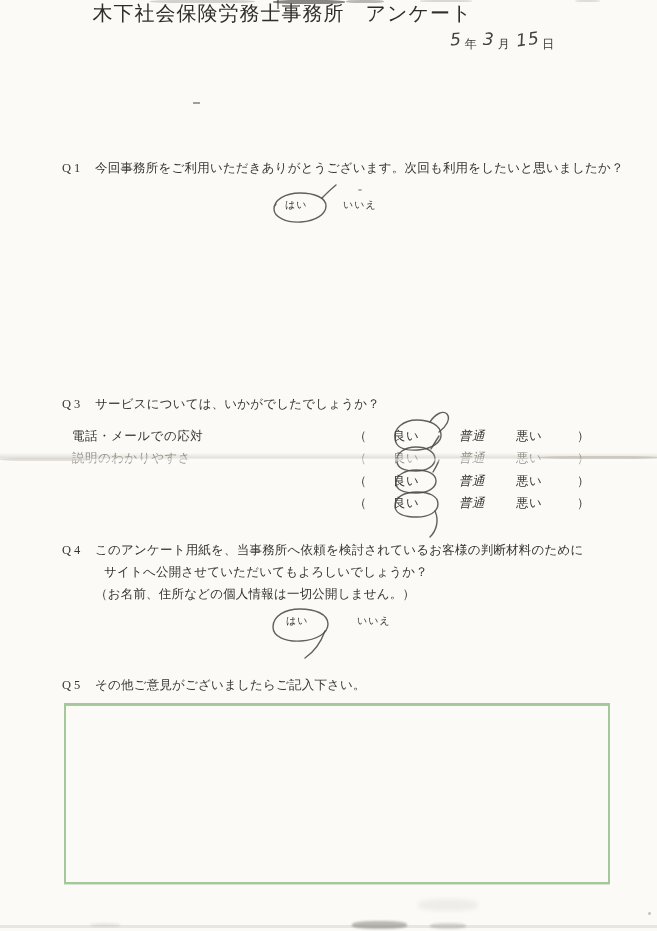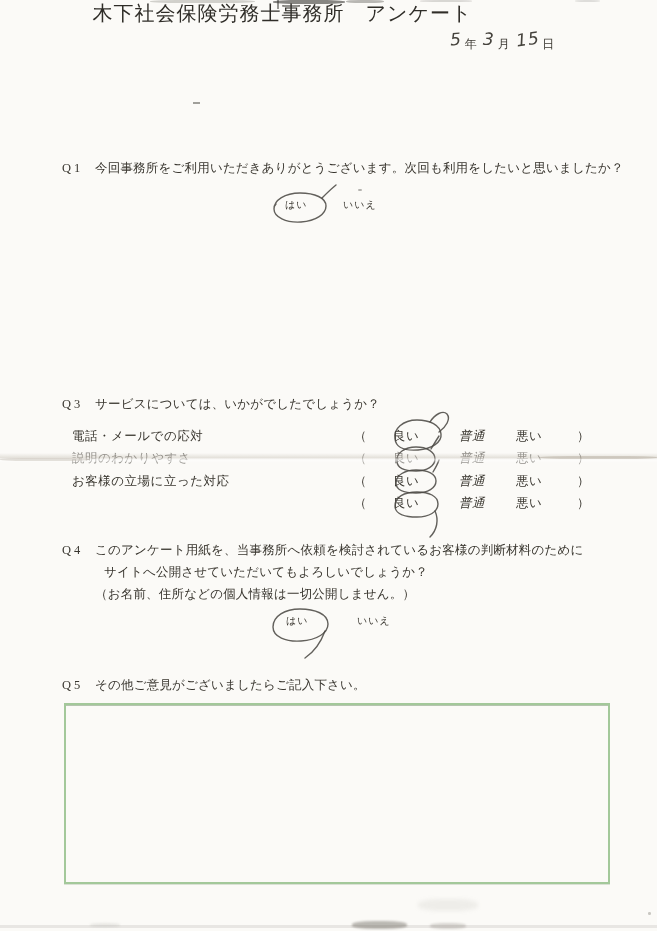--- a/index.html
+++ b/index.html
@@ -113,21 +113,20 @@
   </div>
   <div class="q3-row faded" style="top:450px;">
     <span class="c-label">説明のわかりやすさ</span>
     <span class="c-po">（</span>
     <span class="c-good">良い</span>
     <span class="c-normal">普通</span>
     <span class="c-bad">悪い</span>
     <span class="c-pc">）</span>
   </div>
   <div class="q3-row" style="top:473px;">
-    <span class="c-label">お客様の立場に立った対応</span>
     <span class="c-po">（</span>
     <span class="c-good">良い</span>
     <span class="c-normal">普通</span>
     <span class="c-bad">悪い</span>
     <span class="c-pc">）</span>
   </div>
   <div class="q3-row" style="top:495px;">
     <span class="c-po">（</span>
     <span class="c-good">良い</span>
     <span class="c-normal">普通</span>

